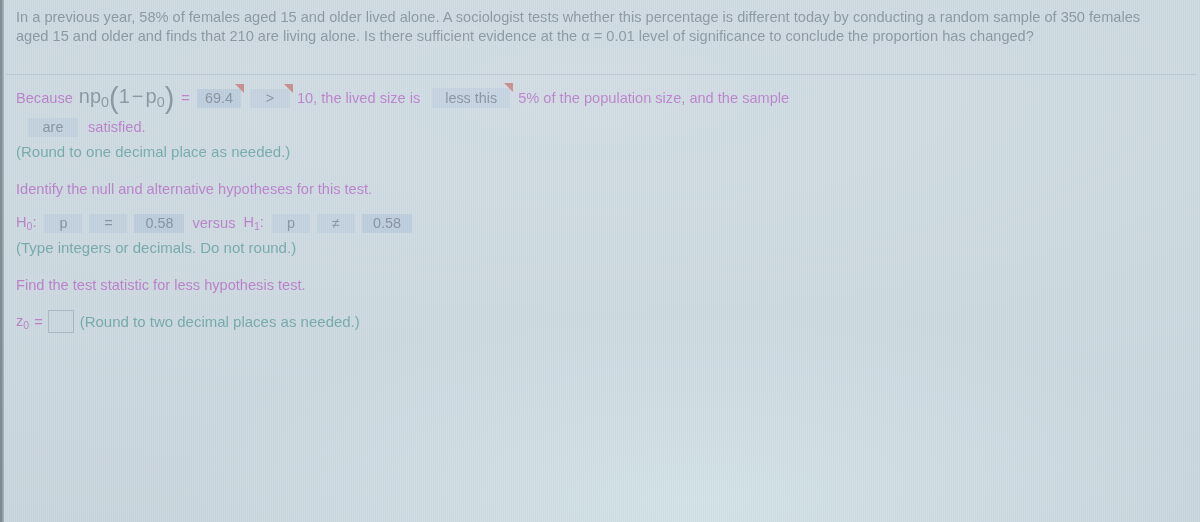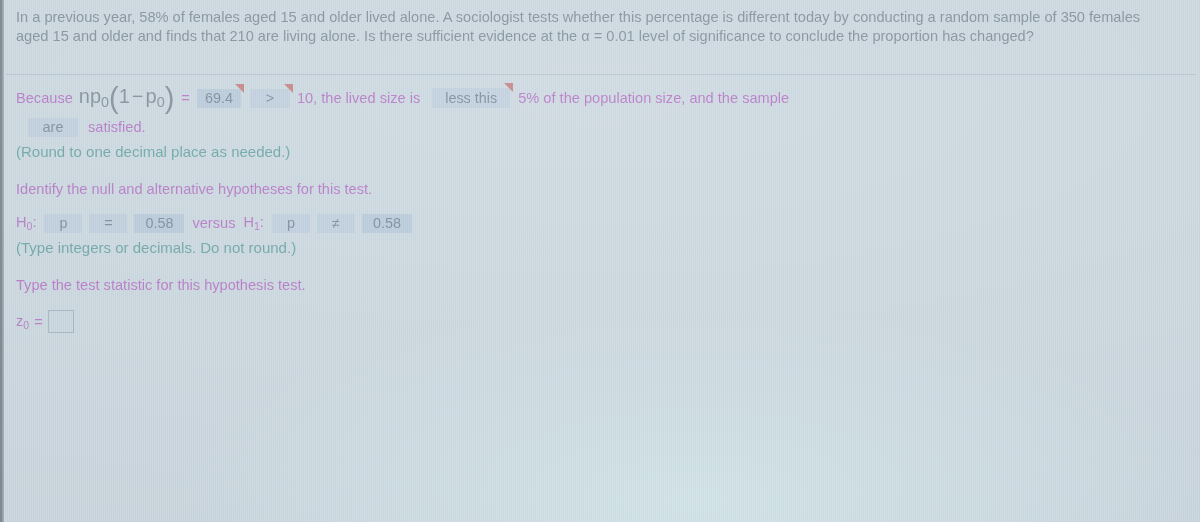--- a/index.html
+++ b/index.html
@@ -241,28 +241,29 @@
       <span class="dd box-eq">≠</span>
       <span class="gap" style="width:7px"></span>
       <span class="dd filled box-val">0.58</span>
     </div>
 
     <div class="row ans-line" id="r-round2">
       <span class="note">(Type integers or decimals. Do not round.)</span>
     </div>
 
     <div class="row ans-line" id="r-find">
-      <span class="prompt">Type the test statistic for this hypothesis test.</span>
+      <span class="prompt">Find the test statistic for less hypothesis test.</span>
     </div>
 
     <div class="row ans-line" id="r-z0">
       <span class="math prompt"><span>z</span><span class="sub">0</span></span>
       <span class="gap" style="width:5px"></span>
       <span class="prompt">=</span>
       <span class="gap" style="width:5px"></span>
       <span class="txtbox"></span>
       <span class="gap" style="width:6px"></span>
+      <span class="note">(Round to two decimal places as needed.)</span>
     </div>
 
   </div>
 </div>
 
 <div id="screen"></div>
 
 </body></html>

